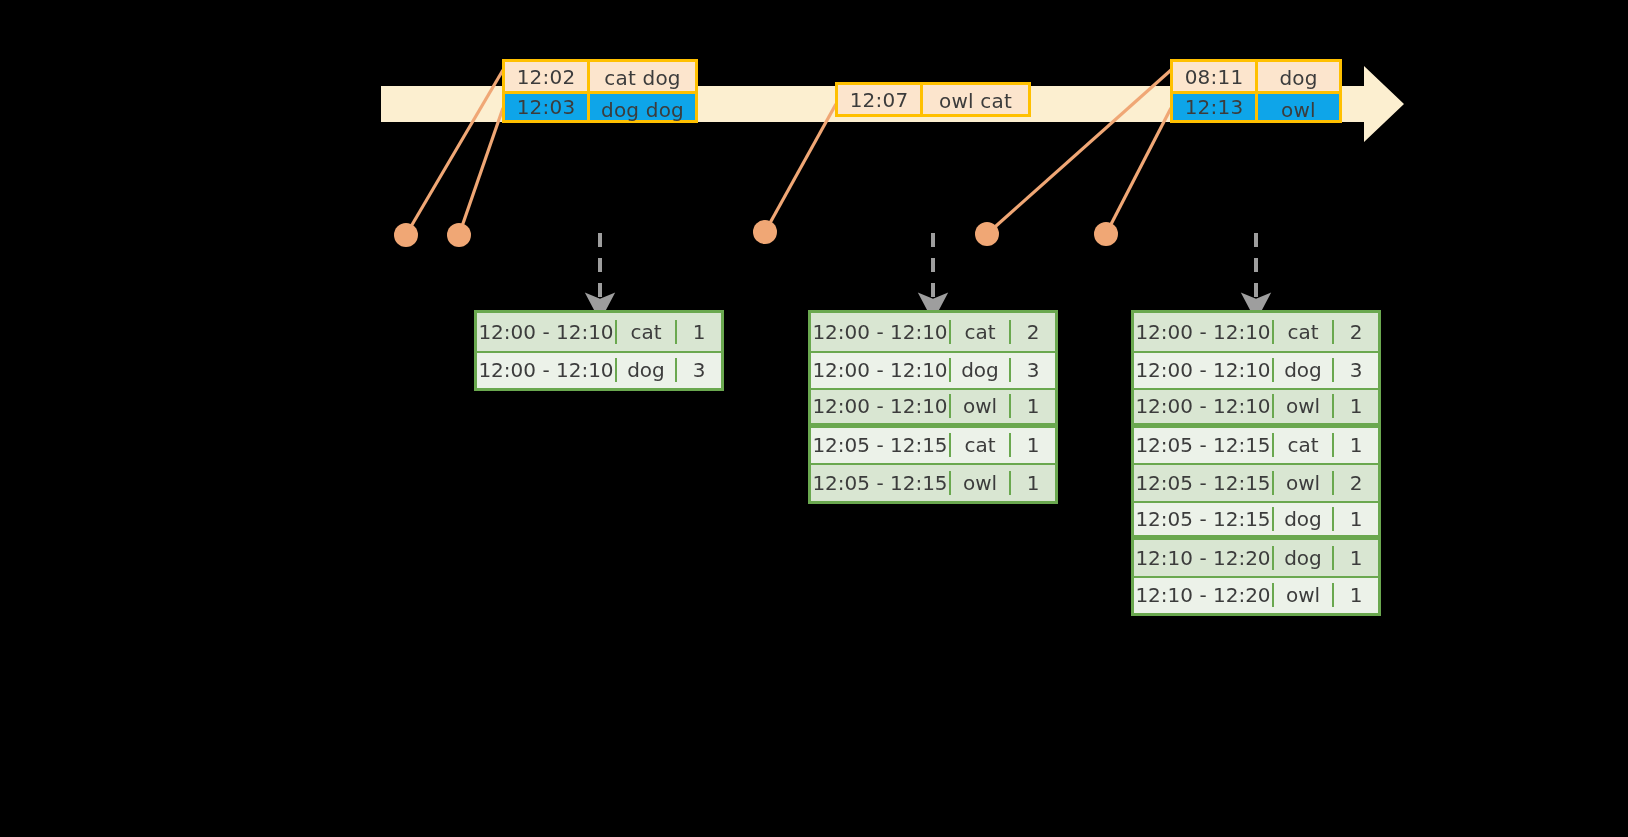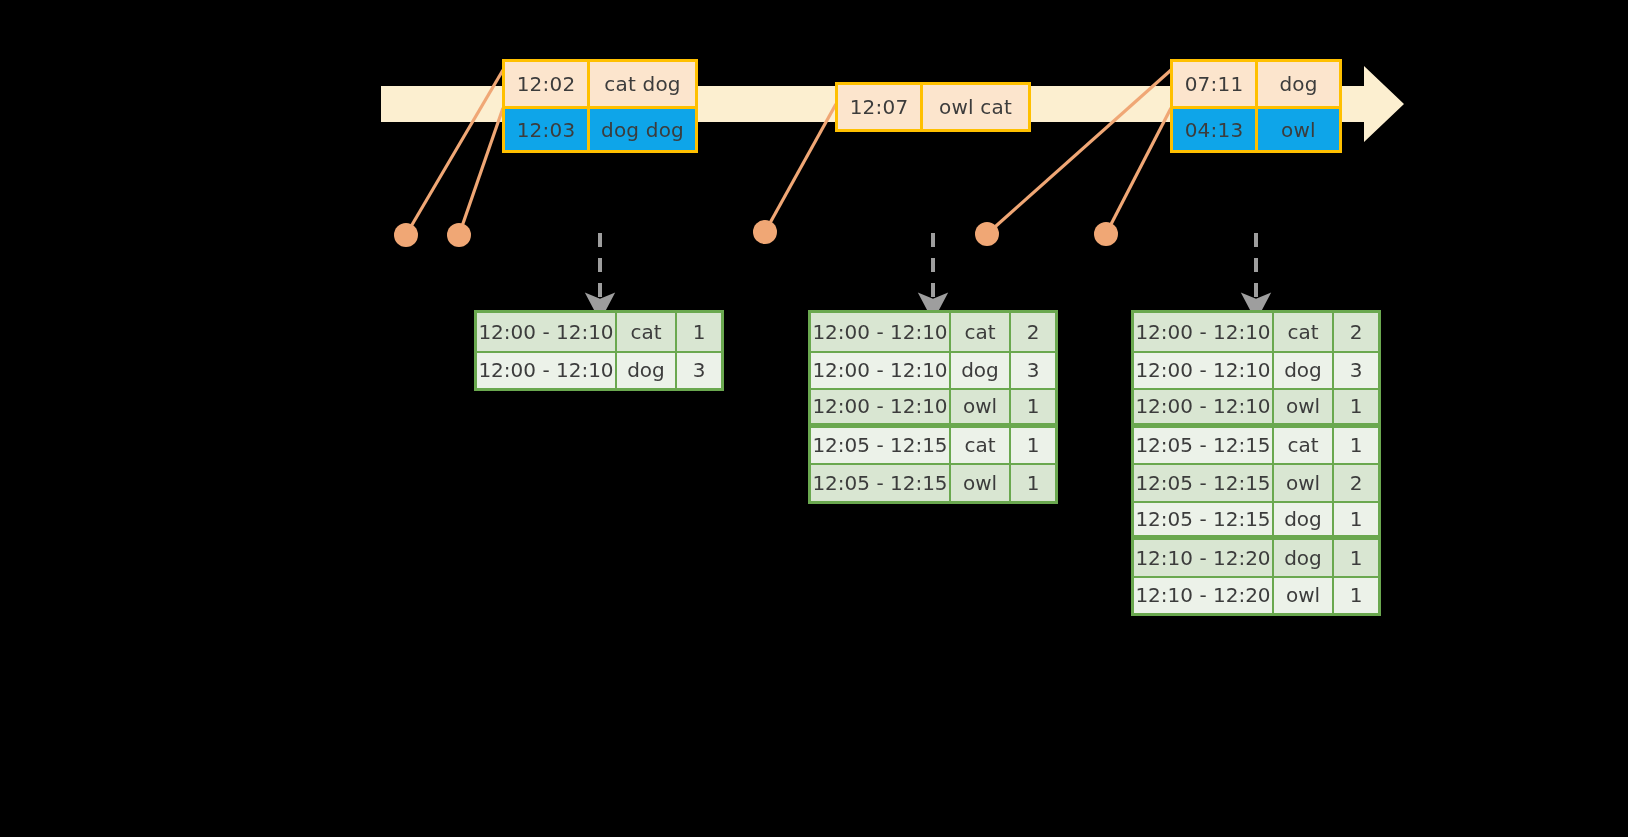--- a/index.html
+++ b/index.html
@@ -30,21 +30,21 @@
 
   
   .event-box {
     position: absolute;
     border: 3px solid #FFC000;
     box-sizing: border-box;
     background: #FCE5CD;
   }
   .event-row {
     display: flex;
-    height: 44px;
+    height: 29px;
     box-sizing: border-box;
   }
   .event-row + .event-row {
     border-top: 3px solid #FFC000;
   }
   .event-row.alt { background: #0ea5e9; }
   .ev-time, .ev-words {
     display: flex;
     align-items: center;
     justify-content: center;
@@ -64,20 +64,21 @@
   .result-table {
     position: absolute;
     border: 3px solid #6AA84F;
     box-sizing: border-box;
     background: #FFFFFF;
   }
   .res-row {
     display: flex;
     height: 37.5px;
     box-sizing: border-box;
+    align-items: center;
   }
   .res-row.shade { background: #D9E6D2; }
   .res-row.light { background: #ECF2E9; }
   .res-row + .res-row { border-top: 2px solid #6AA84F; }
   .res-row.group-end { border-bottom: 3px solid #6AA84F; }
   .cell {
     display: flex;
     align-items: center;
     justify-content: center;
     box-sizing: border-box;
@@ -147,25 +148,25 @@
 
   <div class="event-box" style="left:835px; top:82px; width:196px;text-align:center;">
     <div class="event-row">
       <div class="ev-time">12:07</div>
       <div class="ev-words">owl cat</div>
     </div>
   </div>
 
   <div class="event-box" style="left:1170px; top:59px; width:172px;">
     <div class="event-row">
-      <div class="ev-time">07:11</div>
+      <div class="ev-time">08:11</div>
       <div class="ev-words">dog</div>
     </div>
     <div class="event-row alt">
-      <div class="ev-time">04:13</div>
+      <div class="ev-time">12:13</div>
       <div class="ev-words">owl</div>
     </div>
   </div>
 
   <div class="result-table" style="left:474px; top:310px; width:250px;">
     <div class="res-row shade">
       <div class="cell c-window">12:00 - 12:10</div>
       <div class="cell c-word">cat</div>
       <div class="cell c-count">1</div>
     </div>

